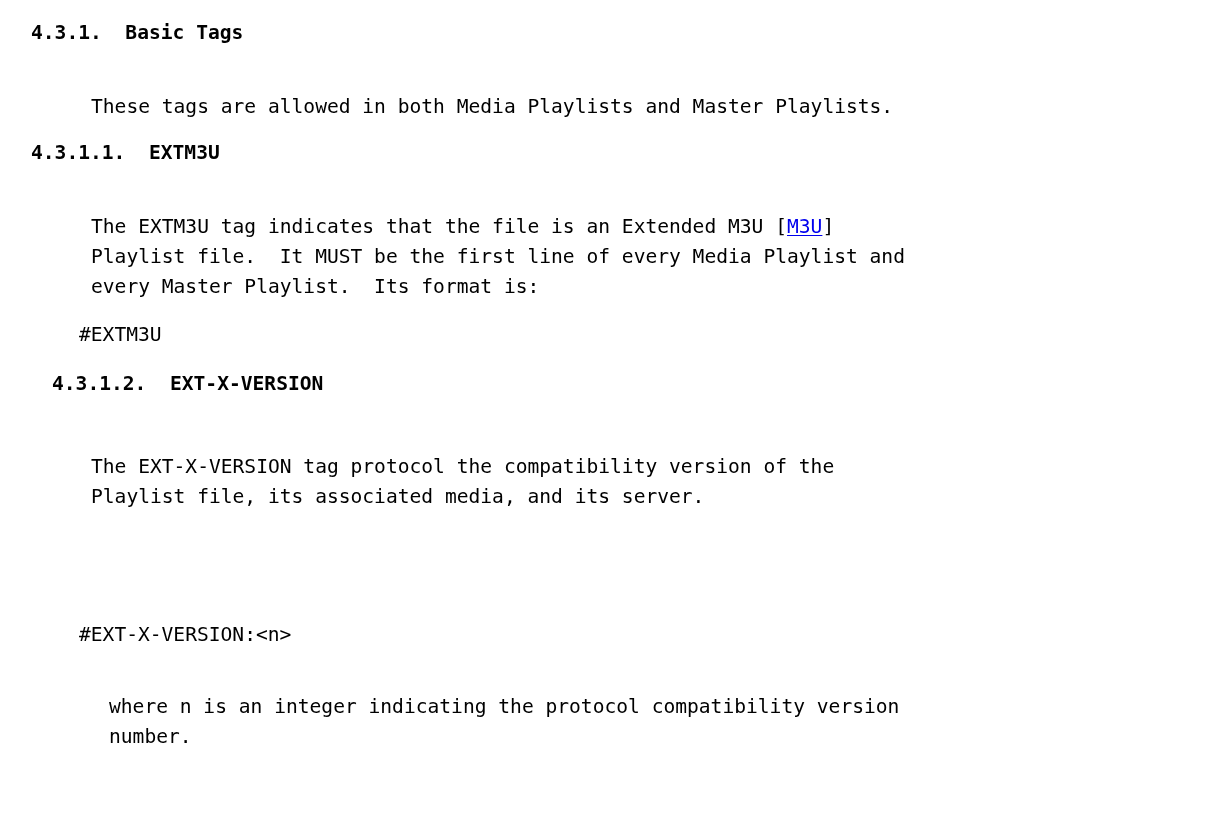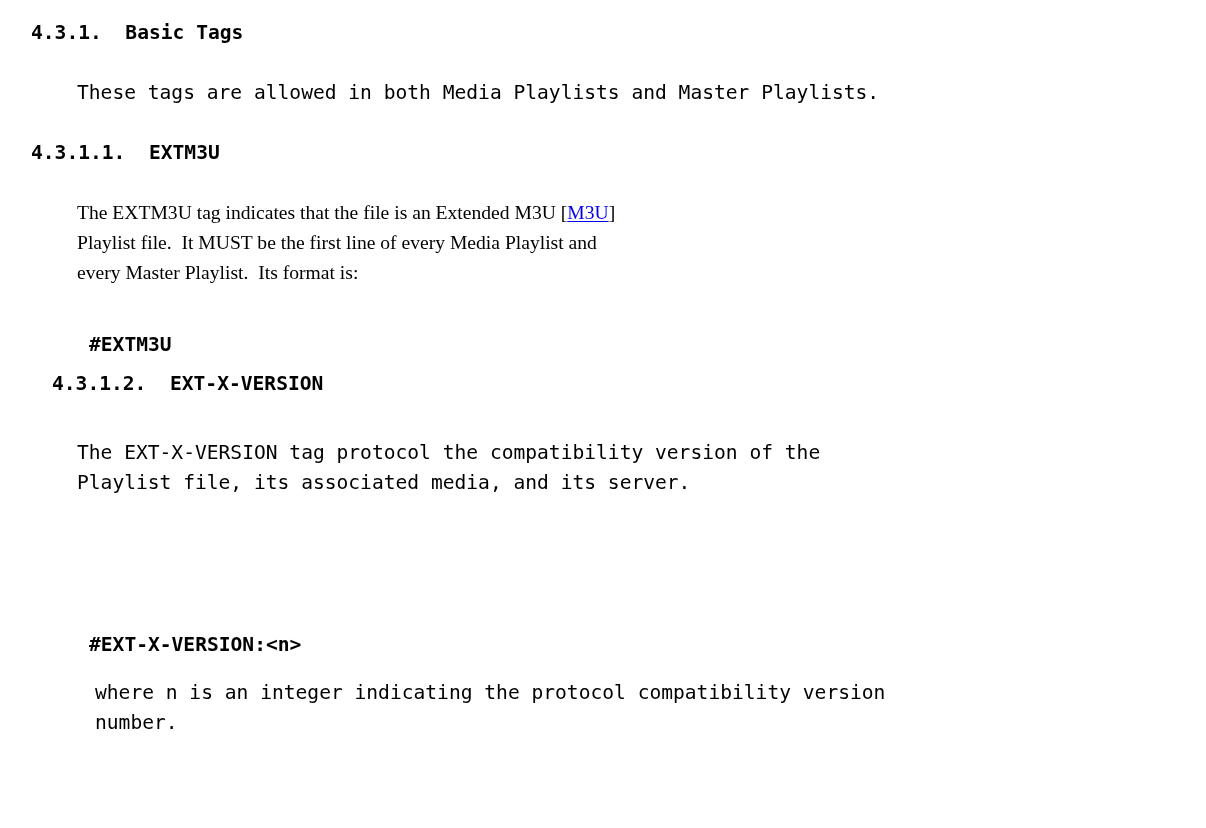--- a/index.html
+++ b/index.html
@@ -34,37 +34,37 @@
   }
 
   .heading {
     font-weight: bold;
     margin: 0;
     padding: 0;
   }
 
   .para {
     font-weight: normal;
-    margin: 0;
+    margin: 14px;
     padding: 0;
   }
 
   .code {
-    font-weight: bold;
-    margin: 12px;
+    font-weight: normal;
+    margin: 2px;
     padding: 0;
   }
 
   
   .blk { position: absolute; }
 
   #h-431   { left: 31px;  top: 18px;  }
   #p-intro { left: 77px;  top: 78px;  }
   #h-4311  { left: 31px;  top: 138px; }
-  #p-extm3u{ left: 77px;  top: 198px; font-family: Liberation Serif, serif; }
+  #p-extm3u{ left: 77px;  top: 198px; }
   #c-extm3u{ left: 77px;  top: 318px; }
   #h-4312  { left: 31px;  top: 369px; margin-left: 21px; }
   #p-ver1  { left: 77px;  top: 438px; }
   #p-ver2  { left: 77px;  top: 528px; }
   #c-ver   { left: 77px;  top: 618px; }
   #p-ver3  { left: 95px;  top: 678px; }
 
   a.doclink {
     color: #0000ee;
     text-decoration: underline;

